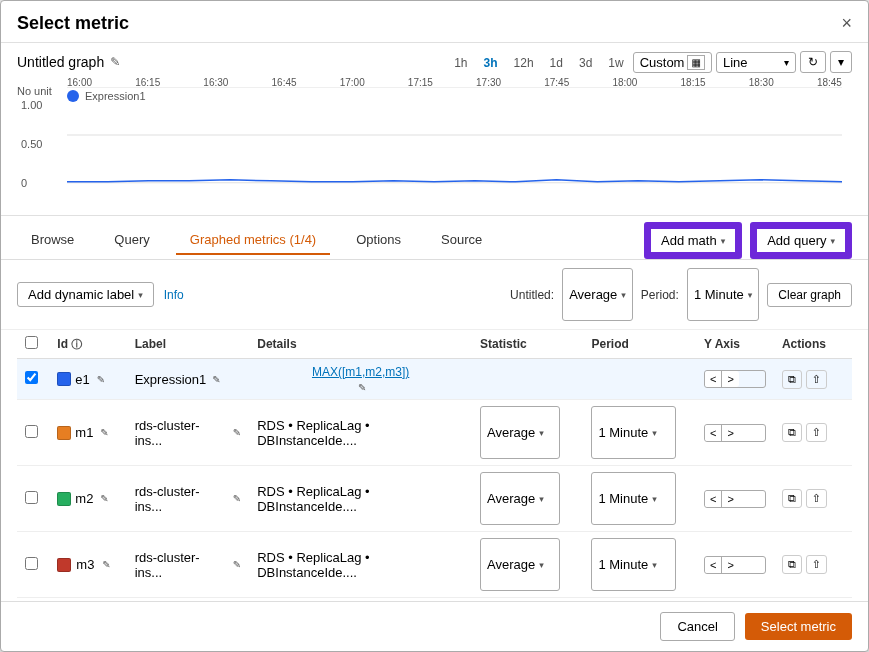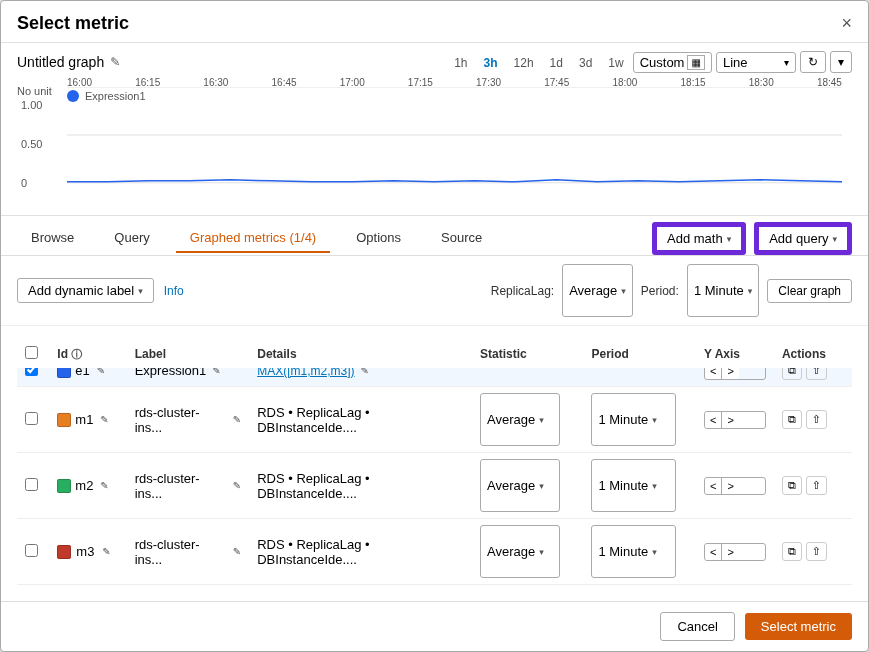--- a/index.html
+++ b/index.html
@@ -26,33 +26,33 @@
     .y-val { font-size: 11px; color: #555; }
     .chart-svg { position: absolute; left: 50px; top: 10px; right: 10px; bottom: 28px; }
     .legend-area { display: flex; align-items: center; gap: 6px; margin-top: 2px; padding-left: 50px; }
     .legend-dot { width: 12px; height: 12px; border-radius: 50%; background: #2563eb; }
     .legend-label { font-size: 11px; color: #555; }
     .tabs-area { display: flex; align-items: center; justify-content: space-between; padding: 6px 16px 0; border-bottom: 1px solid #ddd; }
     .tabs-left { display: flex; align-items: center; gap: 12px; }
     .tab { padding: 6px 14px; cursor: pointer; border-bottom: 2px solid transparent; font-size: 13px; color: #333; white-space: nowrap; }
     .tab.active { color: #d45b07; border-bottom: 2px solid #d45b07; font-weight: 500; }
     .tabs-right { display: flex; align-items: center; gap: 8px; }
-    .add-btn { border: 5px solid #6d28d9; border-radius: 3px; padding: 4px 10px; background: #fff; cursor: pointer; display: flex; align-items: center; gap: 4px; font-size: 12px; }
+    .add-btn { border: 7px solid #6d28d9; border-radius: 3px; padding: 4px 10px; background: #fff; cursor: pointer; display: flex; align-items: center; gap: 4px; font-size: 12px; }
     .metrics-toolbar { display: flex; align-items: center; justify-content: space-between; padding: 8px 16px; border-bottom: 1px solid #eee; }
     .toolbar-left { display: flex; align-items: center; gap: 10px; }
     .dynamic-label-btn { border: 1px solid #aaa; border-radius: 3px; padding: 4px 10px; background: #fff; cursor: pointer; display: flex; align-items: center; gap: 4px; font-size: 12px; }
     .info-link { color: #0073bb; cursor: pointer; font-size: 12px; text-decoration: none; }
     .toolbar-right { display: flex; align-items: center; gap: 8px; }
     .statistic-label { font-size: 12px; color: #333; }
     .select-box { border: 1px solid #aaa; border-radius: 3px; padding: 18px 6px; background: #fff; cursor: pointer; display: flex; align-items: center; gap: 4px; font-size: 12px; }
     .period-label { font-size: 12px; color: #333; }
     .clear-graph-btn { border: 1px solid #aaa; border-radius: 3px; padding: 4px 10px; background: #fff; cursor: pointer; font-size: 12px; }
     .table-area { flex: 1; overflow-y: auto; padding: 0 16px; }
     .metrics-table { width: 100%; border-collapse: collapse; }
-    .metrics-table th { text-align: left; padding: 6px 8px; font-size: 12px; font-weight: 600; color: #333; border-bottom: 1px solid #ddd; background: #fff; position: sticky; top: 14px; }
+    .metrics-table th { text-align: left; padding: 6px 8px; font-size: 12px; font-weight: 600; color: #333; border-bottom: 1px solid #ddd; background: #fff; position: sticky; top: 0; }
     .metrics-table td { padding: 6px 8px; border-bottom: 1px solid #eee; vertical-align: middle; font-size: 12px; }
     .color-swatch { width: 14px; height: 14px; border-radius: 2px; display: inline-block; border: 1px solid rgba(0,0,0,0.2); }
     .col-checkbox { width: 24px; }
     .col-id { width: 60px; }
     .col-label { width: 110px; }
     .col-details { width: 200px; }
     .col-statistic { width: 100px; }
     .col-period { width: 100px; }
     .col-yaxis { width: 70px; }
     .col-actions { width: 70px; }
@@ -172,21 +172,21 @@
 
   <div class="metrics-toolbar">
     <div class="toolbar-left">
       <button class="dynamic-label-btn">
         <span>Add dynamic label</span>
         <span class="small-tri">▾</span>
       </button>
       <a class="info-link">Info</a>
     </div>
     <div class="toolbar-right">
-      <span class="statistic-label">ReplicaLag:</span>
+      <span class="statistic-label">Untitled:</span>
       <div class="select-box">
         <span>Average</span>
         <span class="small-tri">▾</span>
       </div>
       <span class="period-label">Period:</span>
       <div class="select-box">
         <span>1 Minute</span>
         <span class="small-tri">▾</span>
       </div>
       <button class="clear-graph-btn">Clear graph</button>
@@ -220,21 +220,21 @@
               <span class="edit-pencil">✎</span>
             </span>
           </td>
           <td>
             <span style="display:flex;align-items:center;gap:3px;">
               <span>Expression1</span>
               <span class="edit-pencil">✎</span>
             </span>
           </td>
           <td>
-            <span style="display:flex;align-items:center;gap:3px;">
+            <span style="display:flex;align-items:center;gap:3px;flex-direction:column;">
               <span class="expression-link">MAX([m1,m2,m3])</span>
               <span class="edit-pencil">✎</span>
             </span>
           </td>
           <td></td>
           <td></td>
           <td>
             <div class="yaxis-ctrl">
               <button class="yaxis-btn">&lt;</button>
               <button class="yaxis-btn">&gt;</button>

